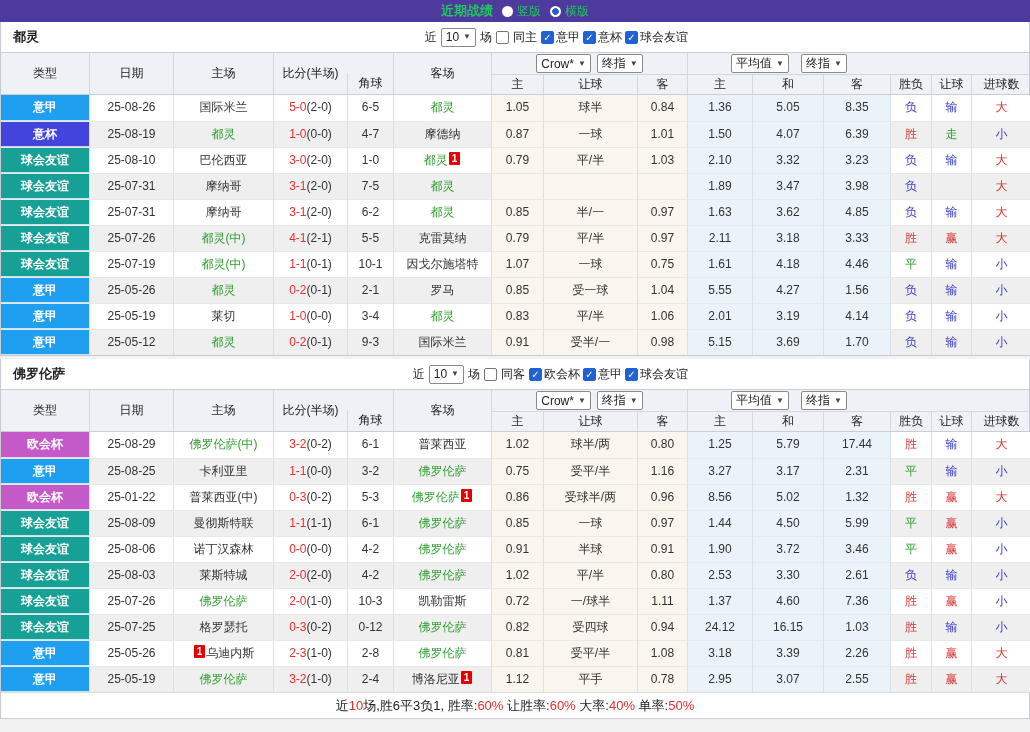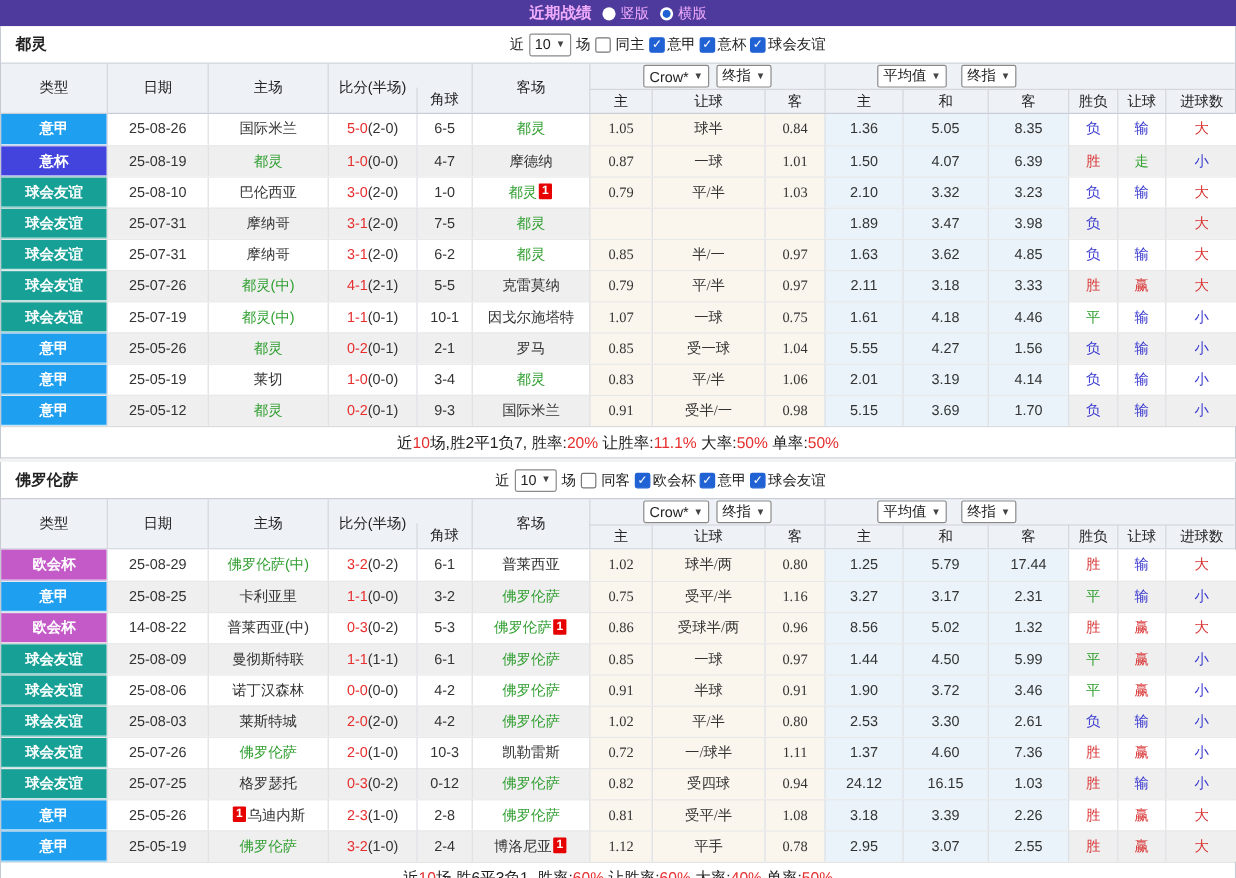--- a/index.html
+++ b/index.html
@@ -4,21 +4,21 @@
 <style>
   :root{
     --cols: 88px 84px 100px 74px 46px 98px 52px 94px 50px 65px 71px 67px 41px 40px 60px;
     --topbar:#4d3a9c; --accent:#2062d4; --focal:#2f9e2f; --score-red:#e62e2e;
     --res-red:#d93434; --res-green:#2fa02f; --res-blue:#3a3ad0; --badge-red:#e60000;
     --avg-bg:#e9f3f9; --crow-bg:#faf5ed;
   }
   *{box-sizing:border-box; margin:0; padding:0;}
   body{width:1030px; background:#f2f2f2; font-family:"Liberation Sans","DejaVu Sans",sans-serif; color:#222;}
   
-  .topbar{height:22px; background:var(--topbar); display:flex; align-items:center; justify-content:center; gap:9px; color:#f0abfc;}
+  .topbar{height:22px; background:var(--topbar); display:flex; align-items:center; justify-content:center; gap:9px; color:#22c55e;}
   .topbar .title{font-size:13px; font-weight:bold;}
   .radio{width:11px; height:11px; border-radius:50%; background:#fff; display:inline-block; flex:0 0 auto;}
   .radio.checked{background:radial-gradient(circle at 50% 50%, var(--accent) 0 3px, #fff 3.6px);}
   .radio-label{font-size:12px;}
   .radio-wrap{display:inline-flex; align-items:center; gap:4px;}
   
   .match-table{width:1030px; background:#fff; border:1px solid #c6cbd3; border-top:none; margin-bottom:3px;}
   .title-row{height:30px; position:relative; display:flex; align-items:center; background:#fff;}
   .team{font-size:13px; font-weight:bold; padding-left:12px; color:#222;}
   .filters{position:absolute; right:340px; display:flex; align-items:center; gap:4px; font-size:12px; color:#222;}
@@ -40,21 +40,21 @@
   .h-avggrp{grid-column:10/13; grid-row:1;gap:12px;}
   .h-s10{grid-column:10;} .h-s11{grid-column:11;} .h-s12{grid-column:12;}
   .h-fullgrp{grid-column:13/16; grid-row:1;margin-top:36px;}
   .h-s13{grid-column:13;} .h-s14{grid-column:14;} .h-s15{grid-column:15;}
   
   .tbody{background:#fff;}
   .tr{display:grid; grid-template-columns:var(--cols);}
   .td{height:26px; line-height:25px; text-align:center; font-size:12px; border-left:1px solid #dcdfe4; border-top:1px solid #e8e8e8; overflow:hidden; white-space:nowrap; color:#333; background:#fff;}
   .tr:first-child .td{border-top:none;}
   .tr.alt .td{background:#efefef;}
-  .tr .td.col-crow{background:var(--crow-bg);font-family:Liberation Serif, serif;}
+  .tr .td.col-crow{background:var(--crow-bg);}
   .tr .td.col-avg{background:var(--avg-bg);}
   .td.col-type{border-left:none; color:#fff; font-weight:bold; box-shadow:inset 0 -1px 0 rgba(255,255,255,.75);}
   .sc{color:var(--score-red);text-align:center;}
   .half{color:#333;}
   .tn.focal{color:var(--focal);}
   .badge{display:inline-block; background:var(--badge-red); color:#fff; font-size:10px; font-weight:bold; line-height:13px; padding:0 3px; margin:0 1px; vertical-align:2px; border-radius:1px;}
   .td.res-red{color:var(--res-red);} .td.res-green{color:var(--res-green);} .td.res-blue{color:var(--res-blue);}
   
   .summary{height:26px; line-height:25px; text-align:center; font-size:13px; color:#222; border-top:1px solid #dcdcdc; background:#fff;}
   .summary .hl{color:#e62e2e;}
@@ -304,21 +304,20 @@
     <div class="td col-crow">受半/一</div>
     <div class="td col-crow">0.98</div>
     <div class="td col-avg">5.15</div>
     <div class="td col-avg">3.69</div>
     <div class="td col-avg">1.70</div>
     <div class="td col-res res-blue">负</div>
     <div class="td col-res res-blue">输</div>
     <div class="td col-res res-blue">小</div>
   </div>
     </div>
-  <div class="summary"><span class="">近</span><span class="hl">10</span><span class="">场,胜2平1负7, 胜率:</span><span class="hl">20%</span><span class=""> 让胜率:</span><span class="hl">11.1%</span><span class=""> 大率:</span><span class="hl">50%</span><span class=""> 单率:</span><span class="hl">50%</span></div>
 </section>
 
 <section class="match-table">
   <div class="title-row">
     <span class="team">佛罗伦萨</span>
     <div class="filters">
       <span>近</span>
       <span class="select">
           <span>10</span>
           <span class="chev">▼</span>
@@ -409,21 +408,21 @@
     <div class="td col-crow">1.16</div>
     <div class="td col-avg">3.27</div>
     <div class="td col-avg">3.17</div>
     <div class="td col-avg">2.31</div>
     <div class="td col-res res-green">平</div>
     <div class="td col-res res-blue">输</div>
     <div class="td col-res res-blue">小</div>
   </div>
       <div class="tr">
     <div class="td col-type" style="background: rgb(196, 90, 200);">欧会杯</div>
-    <div class="td col-date">14-08-22</div>
+    <div class="td col-date">25-01-22</div>
     <div class="td col-home"><span class="tn">普莱西亚(中)</span></div>
     <div class="td col-score"><span class="sc">0-3</span><span class="half">(0-2)</span></div>
     <div class="td col-corner">5-3</div>
     <div class="td col-away"><span class="tn focal">佛罗伦萨</span><span class="badge">1</span></div>
     <div class="td col-crow">0.86</div>
     <div class="td col-crow">受球半/两</div>
     <div class="td col-crow">0.96</div>
     <div class="td col-avg">8.56</div>
     <div class="td col-avg">5.02</div>
     <div class="td col-avg">1.32</div>

